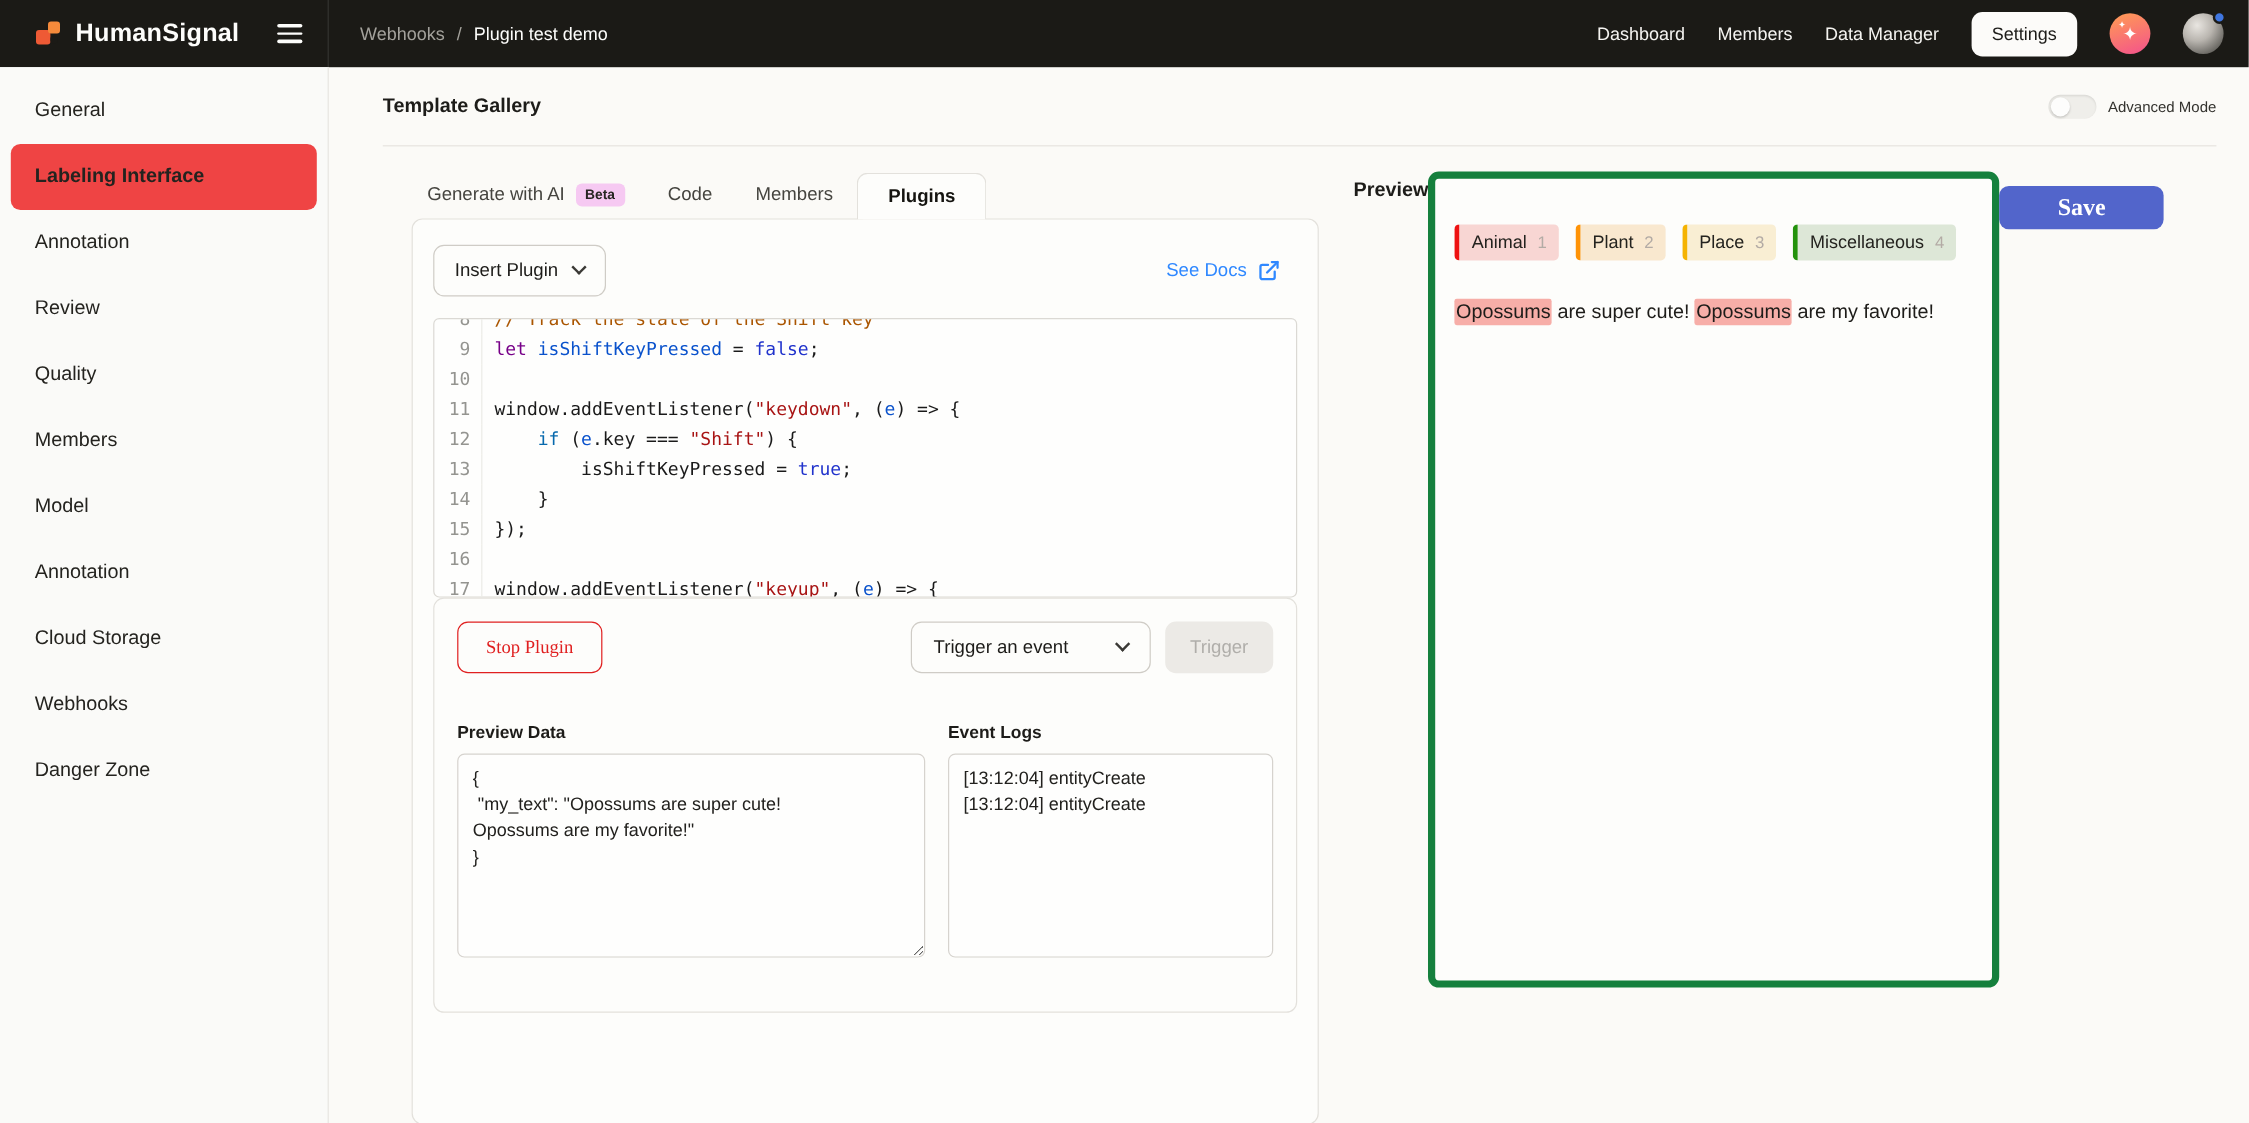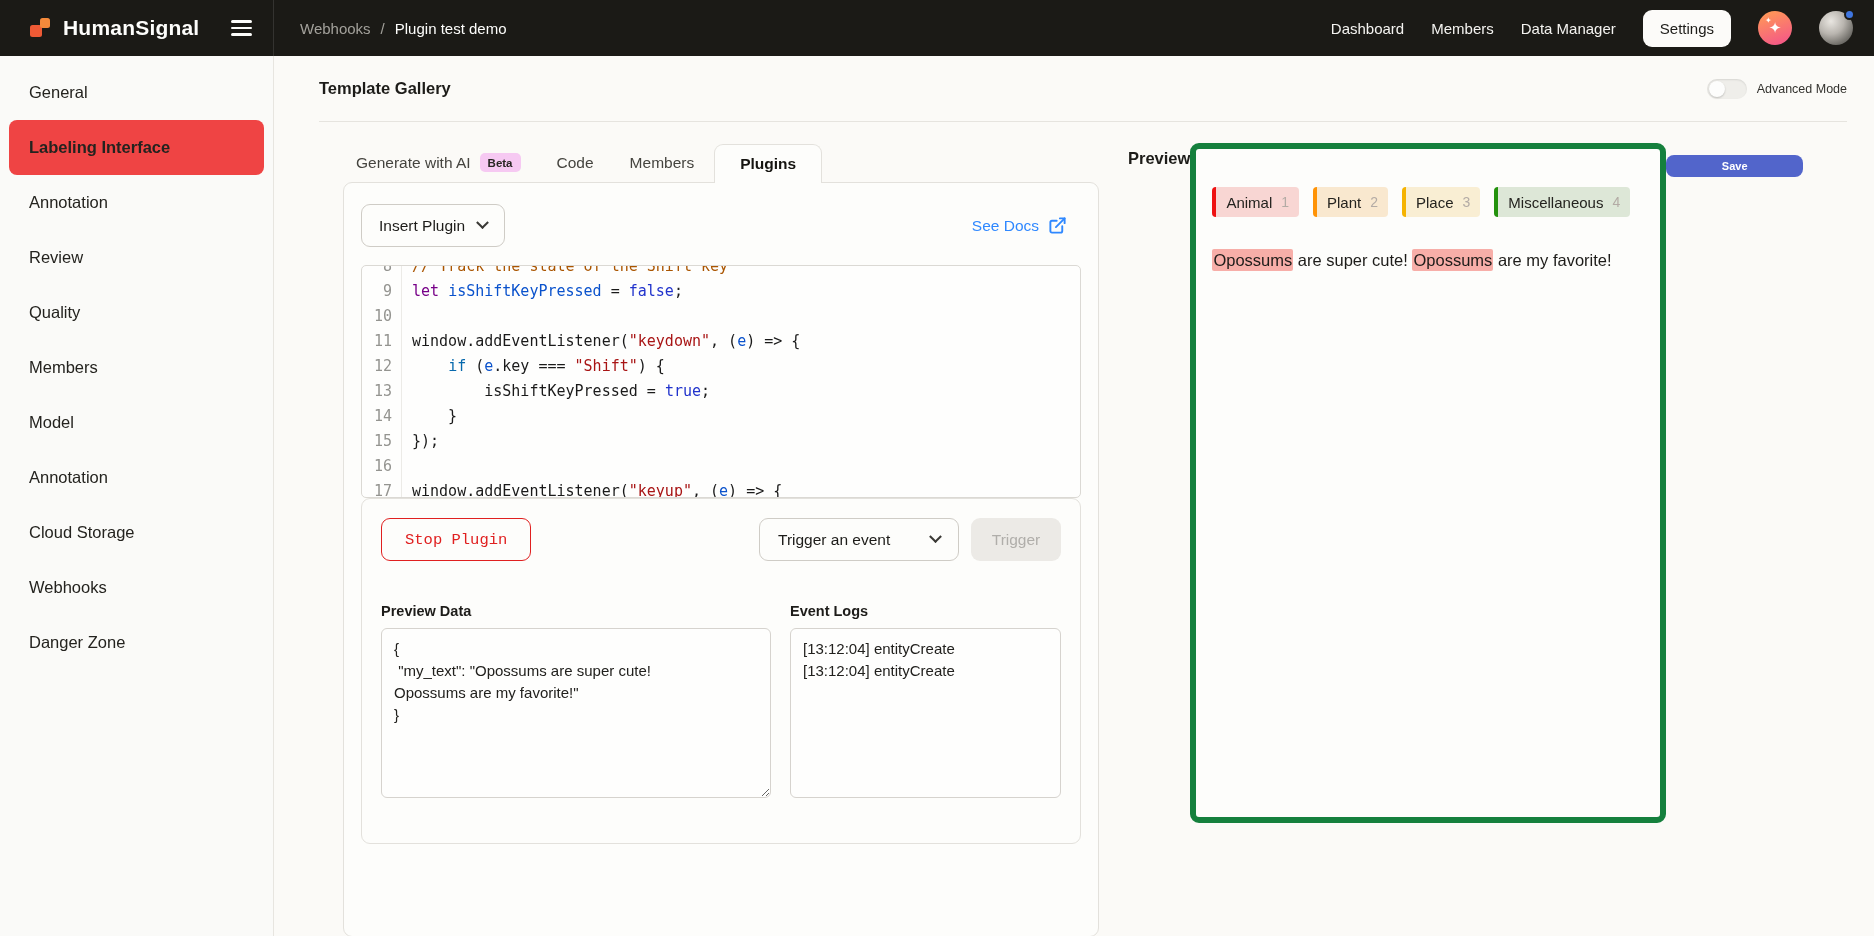--- a/index.html
+++ b/index.html
@@ -72,40 +72,40 @@
   .tok-com { color:#aa5500; }
   .tok-kw  { color:#770088; }
   .tok-kw2 { color:#0769ad; }
   .tok-def { color:#0a52cc; }
   .tok-atom{ color:#2133cc; }
   .tok-str { color:#a81414; }
 
   .testing-heading { font-size:16.5px; font-weight:700; margin:44px 0 16px 14px; color:#1d1c19; }
   .testing-card { border:1px solid #e3e1dc; border-radius:9px; background:#fdfdfb; height:346px; padding:19px; }
   .testing-btnrow { display:flex; align-items:center; }
-  .stop-btn { height:43px; padding:0 23px; border:1px solid #e02020; color:#e02020; background:transparent; border-radius:9px; font-size:15.5px; font-weight:500; font-family:Liberation Mono, monospace; cursor:pointer; }
+  .stop-btn { height:43px; padding:0 23px; border:1px solid #e02020; color:#e02020; background:transparent; border-radius:9px; font-size:15.5px; font-weight:500; font-family:Liberation Serif, serif; cursor:pointer; }
   .trigger-select { margin-left:auto; width:200px; height:43px; border:1px solid #cfccc6; border-radius:9px; background:#fdfdfb; display:flex; align-items:center; justify-content:space-between; padding:0 18px; font-size:15.5px; color:#1d1c19; cursor:pointer; }
   .trigger-btn { margin-left:12px; width:90px; height:43px; border:none; border-radius:9px; background:#eceae6; color:#b0aeaa; font-size:15.5px; font-weight:500; font-family:inherit; }
   .io-row { display:flex; gap:19px; margin-top:42px; }
   .io-label { font-size:14.5px; font-weight:700; margin-bottom:9px; color:#1d1c19; }
   .preview-data-ta { width:390px; height:170px; border:1px solid #d6d3ce; border-radius:6px; background:#fefefd; padding:9px 12px; font-family:"Liberation Sans",sans-serif; font-size:15px; line-height:22px; color:#22211e; resize:both; }
   .event-logs-box { width:271px; height:170px; border:1px solid #d6d3ce; border-radius:6px; background:#fefefd; padding:9px 12px; font-size:15px; line-height:22px; color:#22211e; overflow:auto; }
 
   
   .preview-heading { font-size:16.5px; font-weight:700; margin:6px 0 15px; }
   .preview-card { border:6px solid #15803d; border-radius:9px; background:#fdfdfb; height:680px; padding:38px 16px; }
   .chips-row { display:flex; }
   .chip { display:inline-flex; align-items:center; height:30px; border-radius:4px; overflow:hidden; margin-right:14px; cursor:pointer; }
   .chip .bar { width:4px; align-self:stretch; }
   .chip .lbl { padding:0 9px 0 10px; font-size:15px; color:#24231f; }
   .chip .num { padding-right:10px; font-size:14px; color:#b3aba5; }
   .preview-text { margin-top:30px; font-size:16.5px; color:#1d1c19; line-height:26px; }
   .hl { border-radius:2px; padding:2px 1px; cursor:pointer; }
   .save-row { display:flex; justify-content:flex-end; margin-top:12px; }
-  .save-btn { width:137px; height:22px; background:#5265cb; color:#fff; border:none; border-radius:8px; font-size:11px; font-weight:700; font-family:Liberation Sans, sans-serif; cursor:pointer; }
+  .save-btn { width:137px; height:36px; background:#5265cb; color:#fff; border:none; border-radius:8px; font-size:20px; font-weight:700; font-family:Liberation Serif, serif; cursor:pointer; }
 </style>
 </head>
 <body>
 
 <header class="topbar">
   <div class="topbar-left">
     <div class="brand">
       <span class="logo-mark">
           <i class="a"></i>
           <i class="b"></i>

